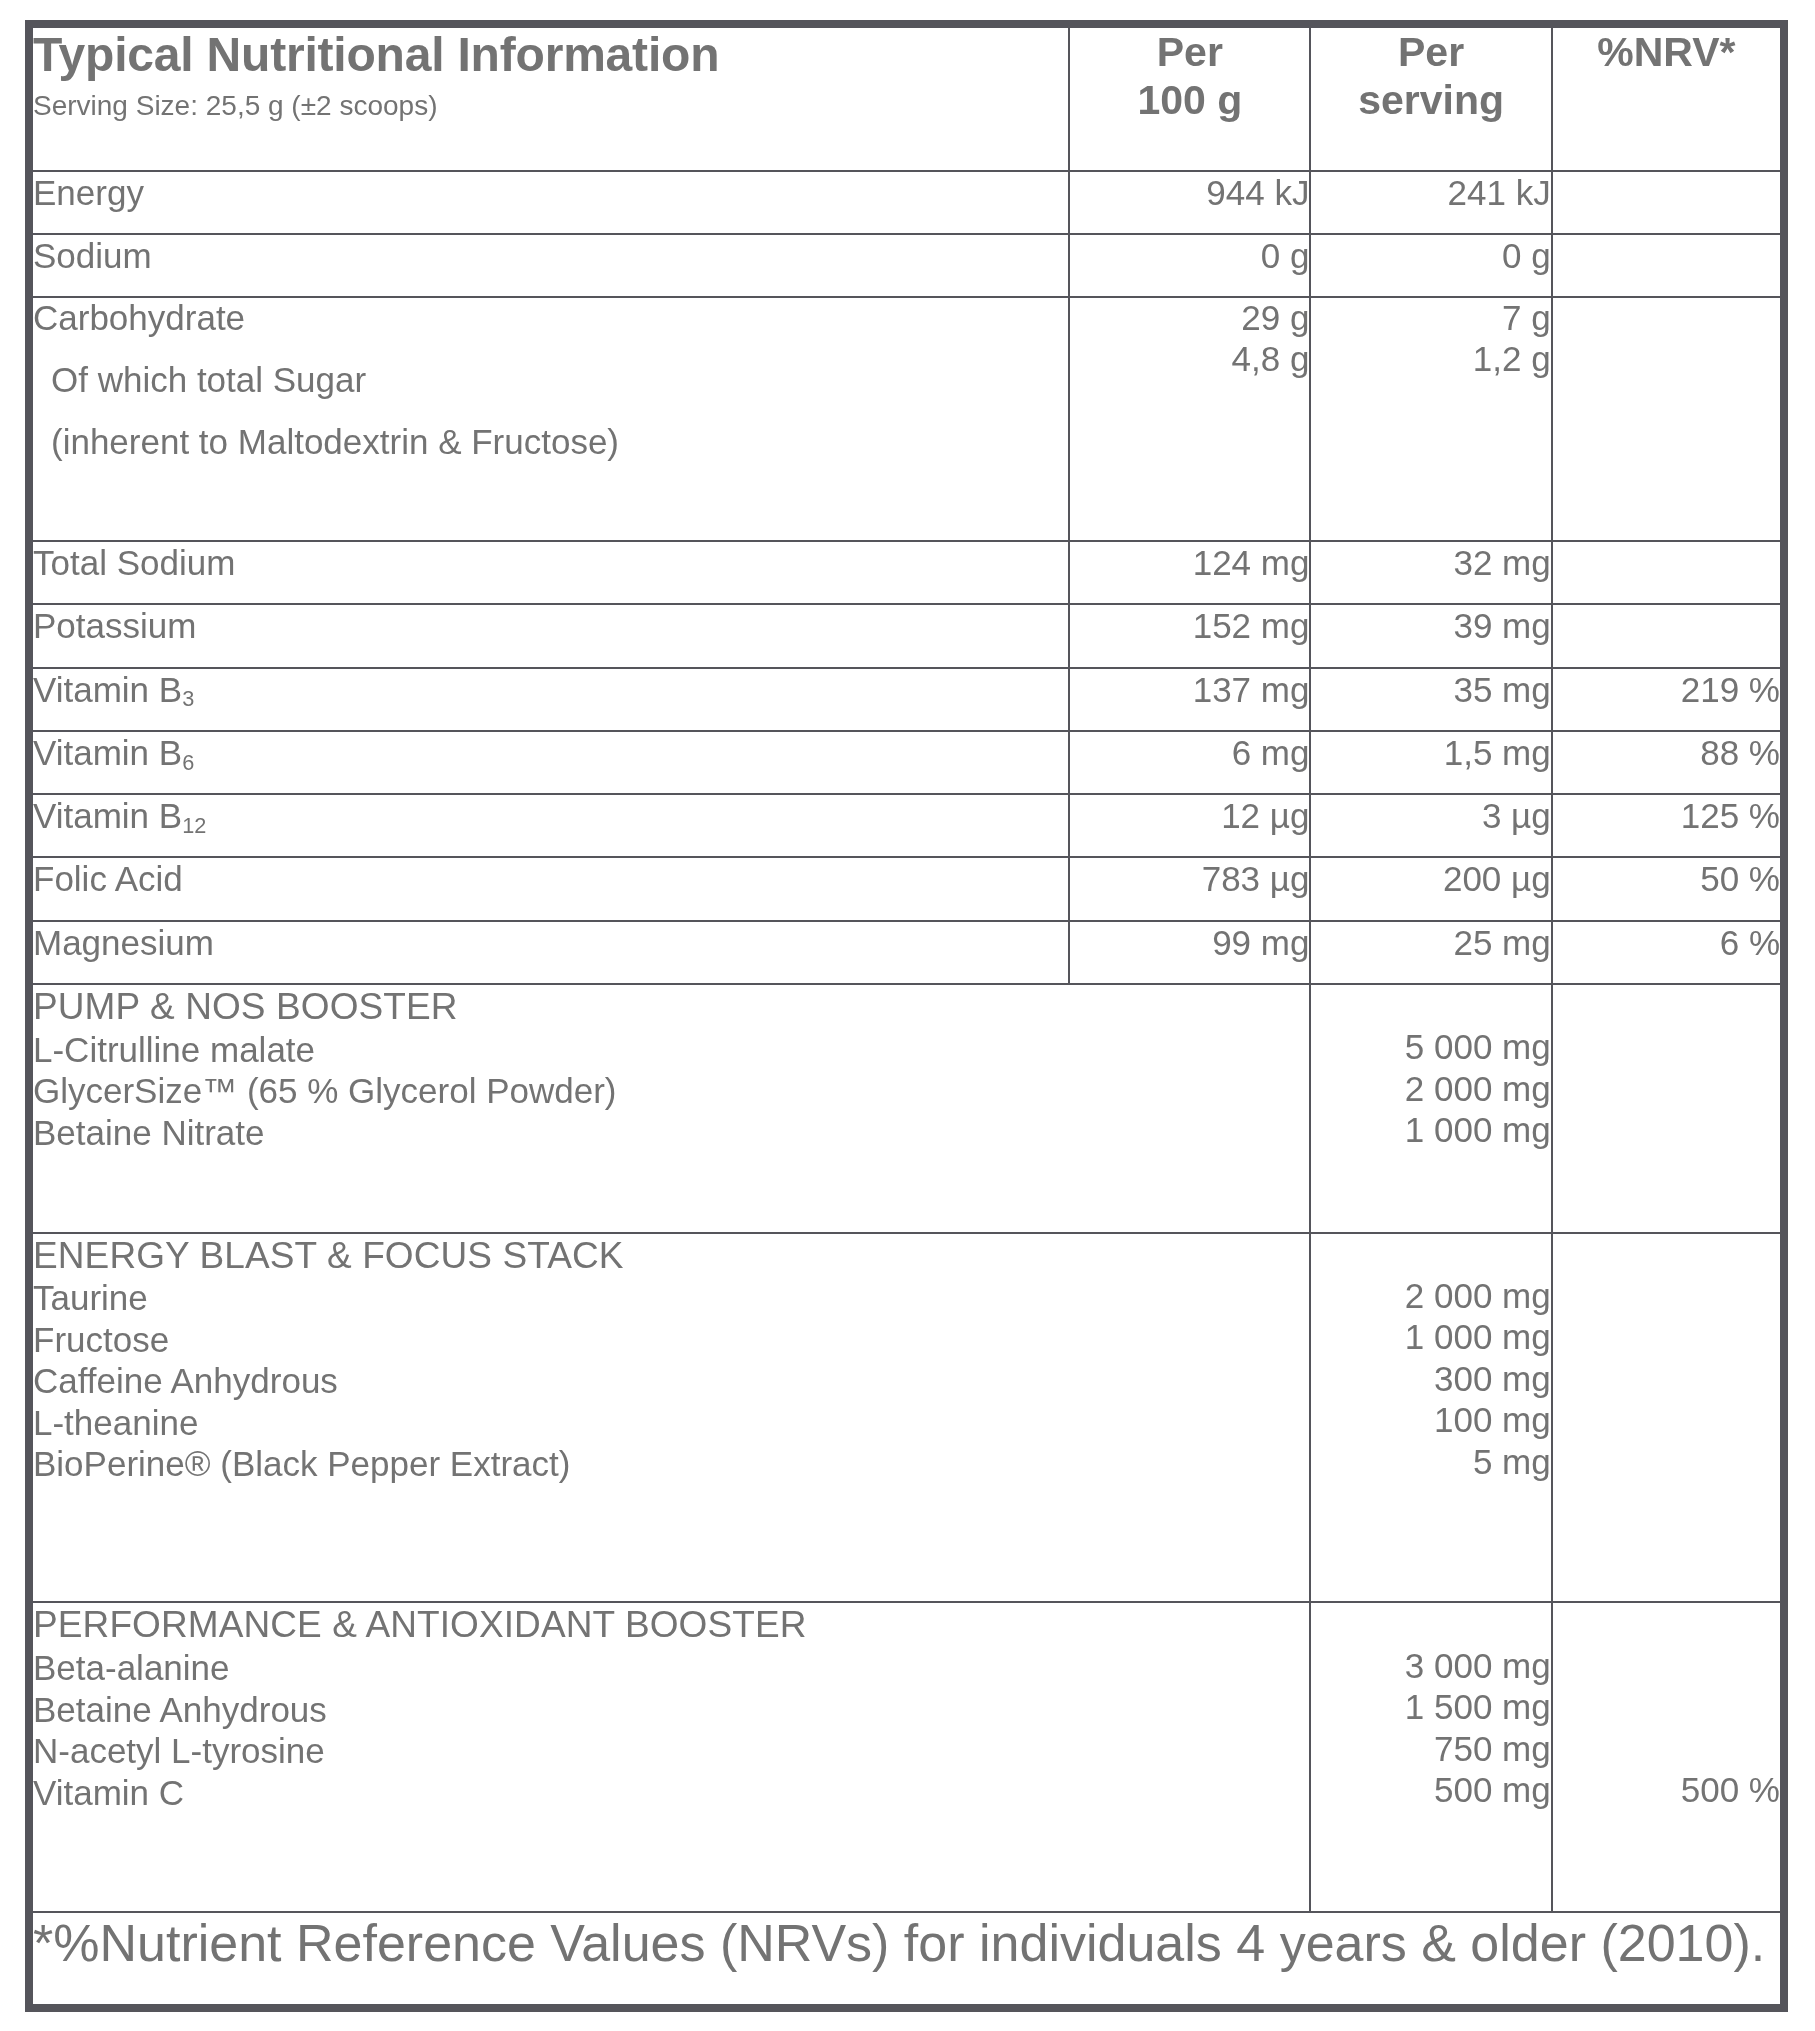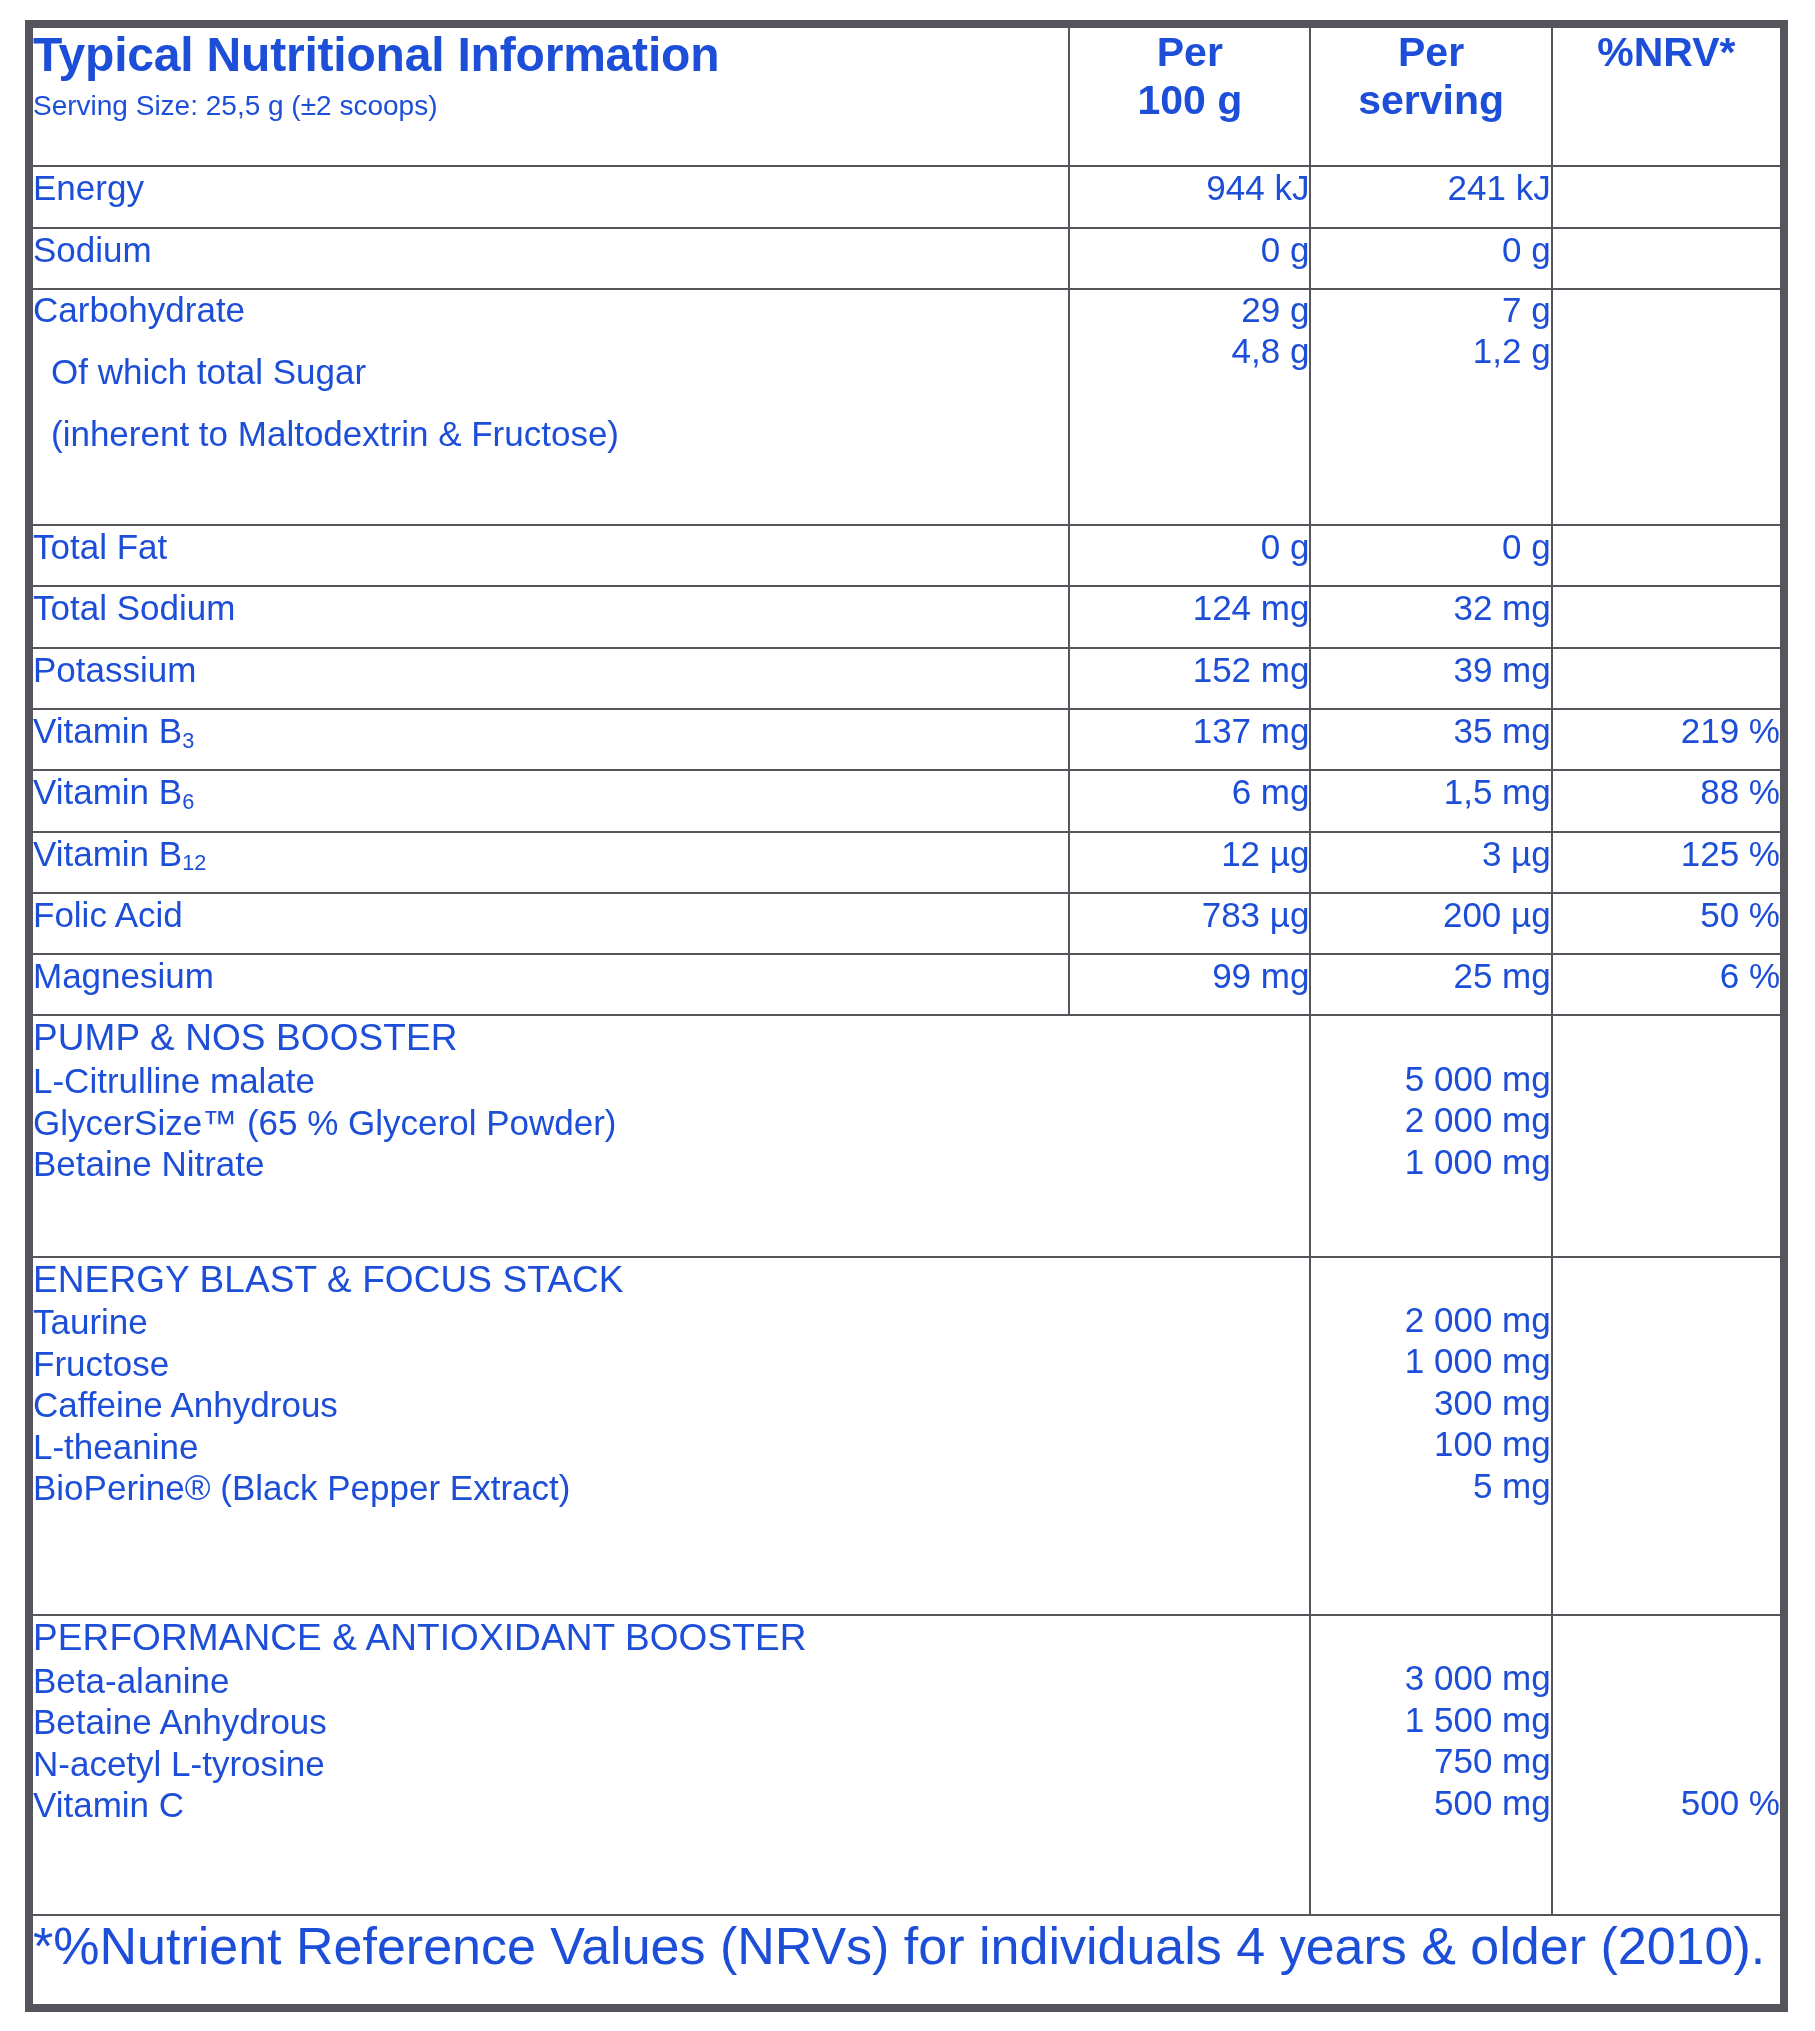--- a/index.html
+++ b/index.html
@@ -32,21 +32,21 @@
     border-collapse: collapse;
     table-layout: fixed;
     font-size: 35px;
     line-height: 1.18;
   }
 
   table.nutri td {
     border: 2.7px solid #55555b;
     padding: 0;
     vertical-align: top;
-    color: #1d4ed8;
+    color: #737373;
   }
 
   
   col.c-label  { width: 1036px; }
   col.c-100g   { width: 241px; }
   col.c-serv   { width: 241px; }
   col.c-nrv    { width: 229px; }
 
   .lab {
     padding: 5.3px 0 7px 21px;
@@ -201,26 +201,20 @@
           <span class="ln blank">&nbsp;</span>
         </td>
         <td class="group-val">
           <span class="ln">7 g</span>
           <span class="ln">1,2 g</span>
           <span class="ln blank">&nbsp;</span>
         </td>
         <td class="val"></td>
       </tr>
 
-      <tr>
-        <td class="lab">Total Fat</td>
-        <td class="val">0 g</td>
-        <td class="val">0 g</td>
-        <td class="val"></td>
-      </tr>
 
       <tr>
         <td class="lab">Total Sodium</td>
         <td class="val">124 mg</td>
         <td class="val">32 mg</td>
         <td class="val"></td>
       </tr>
 
       <tr>
         <td class="lab">Potassium</td>

